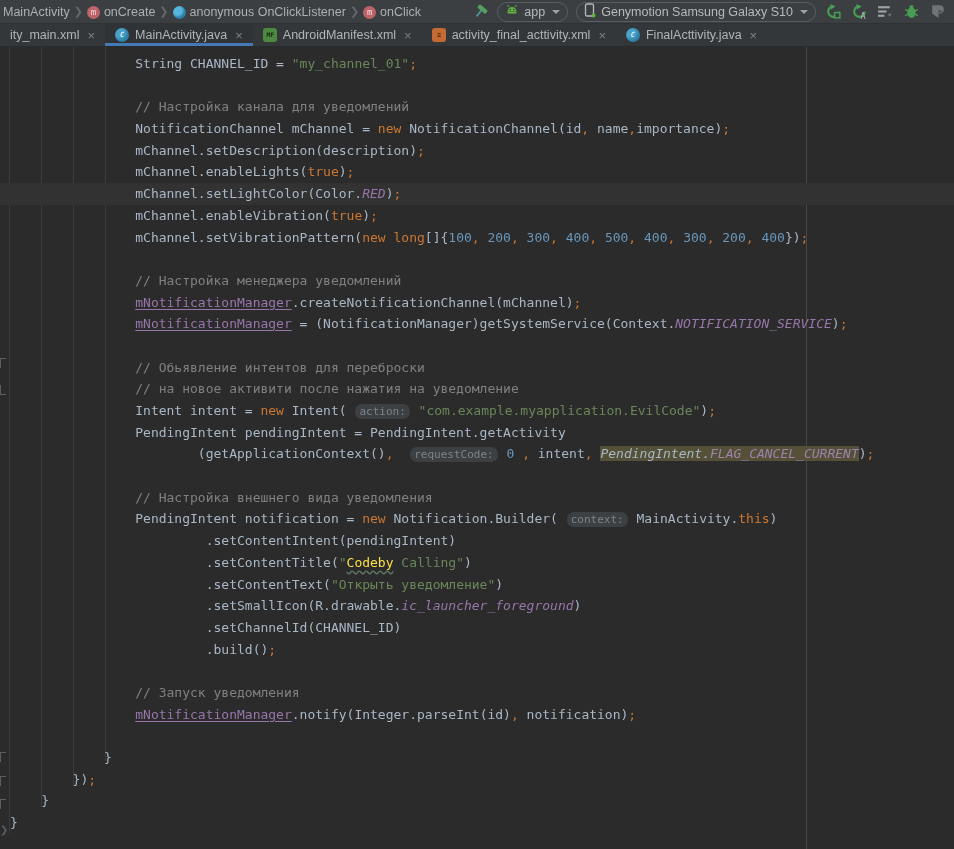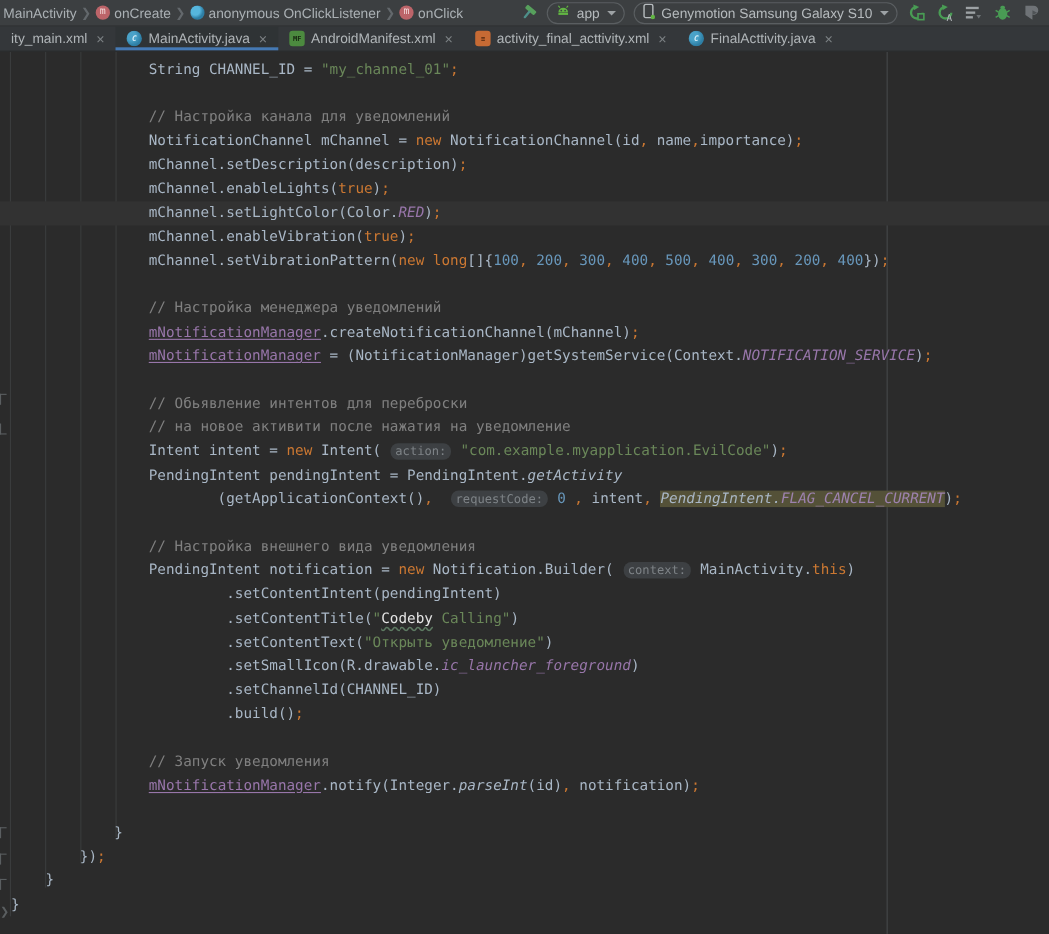--- a/index.html
+++ b/index.html
@@ -3,21 +3,21 @@
 <meta charset="utf-8">
 <style>
   html,body{margin:0;padding:0;background:#2b2b2b;width:954px;height:849px;overflow:hidden;}
   *{box-sizing:border-box;}
   body{font-family:"Liberation Sans",sans-serif;}
 
   
   .topbar{height:24px;background:#3c3f41;display:flex;align-items:center;
     border-bottom:1px solid #2f3234;padding:0 4px 0 0;}
   .crumbs{display:flex;align-items:center;height:100%;flex:0 0 auto;}
-  .crumb{display:flex;align-items:center;gap:4px;color:#aab0b4;font-size:12.5px;
+  .crumb{display:flex;align-items:flex-end;gap:4px;color:#aab0b4;font-size:12.5px;
     padding:0 3px;white-space:nowrap;cursor:default;}
   .crumb-sep{color:#63686c;font-size:11px;padding:0 1px;}
   .mini-ic{width:13px;height:13px;border-radius:50%;display:inline-flex;
     align-items:center;justify-content:center;font-size:9px;line-height:1;
     font-family:"DejaVu Sans Mono",monospace;flex:0 0 auto;}
   .ic-method{background:#bc6469;color:#f4dadb;}
   .ic-anon{background:#2e7fa6;color:#bfe7f5;
     background-image:radial-gradient(circle at 35% 35%, #56b6dd 0 35%, #2e7fa6 60%);}
   .spacer{flex:1 1 auto;}
   .combo{display:flex;align-items:center;gap:5px;border:1px solid #5a5e61;border-radius:10px;
@@ -48,23 +48,23 @@
   .editor{position:relative;height:802px;background:#2b2b2b;overflow:hidden;}
   .guide{position:absolute;top:0;width:1px;background:#3a3c3d;}
   .margin-guide{position:absolute;top:0;bottom:0;width:1px;background:#46494b;left:806px;}
   .code{position:relative;padding:6px 0 0 10px;
     font-family:"DejaVu Sans Mono",monospace;font-size:13px;line-height:21.7px;}
   .line{white-space:pre;height:21.7px;position:relative;}
   .line.caret-line::before{content:"";position:absolute;left:-10px;right:-954px;top:0;bottom:0;
     background:#323232;z-index:0;}
   .line span{position:relative;z-index:1;}
   .t{color:#a9b7c6;} .k{color:#cc7832;} .s{color:#6a8759;} .n{color:#6897bb;} .c{color:#808080;}
-  .se{color:#e5e5e5;text-decoration:underline wavy #5d7a62;text-underline-offset:3px;}
+  .se{color:#fde047;text-decoration:underline wavy #5d7a62;text-underline-offset:3px;}
   .f{color:#9876aa;text-decoration:underline;text-underline-offset:2px;}
-  .i{color:#a9b7c6;font-style:italic;}
+  .i{color:#a9b7c6;}
   .sc{color:#9876aa;font-style:italic;}
   .P{background:#545138;color:#a9b7c6;font-style:italic;}
   .F{background:#545138;color:#9d82ae;font-style:italic;}
   .h{background:#3d4043;color:#7e8387;border-radius:7px;font-size:11px;padding:1px 4px;margin:0 1px;}
   .fold{position:absolute;left:0;width:6px;height:10px;border-left:1px solid #5a5e60;}
   .fold.top{border-top:1px solid #5a5e60;}
   .fold.bot{border-bottom:1px solid #5a5e60;}
   .fold.chev{border:none;color:#5a5e60;font-size:10px;height:auto;width:auto;line-height:1;}
 </style>
 </head>

